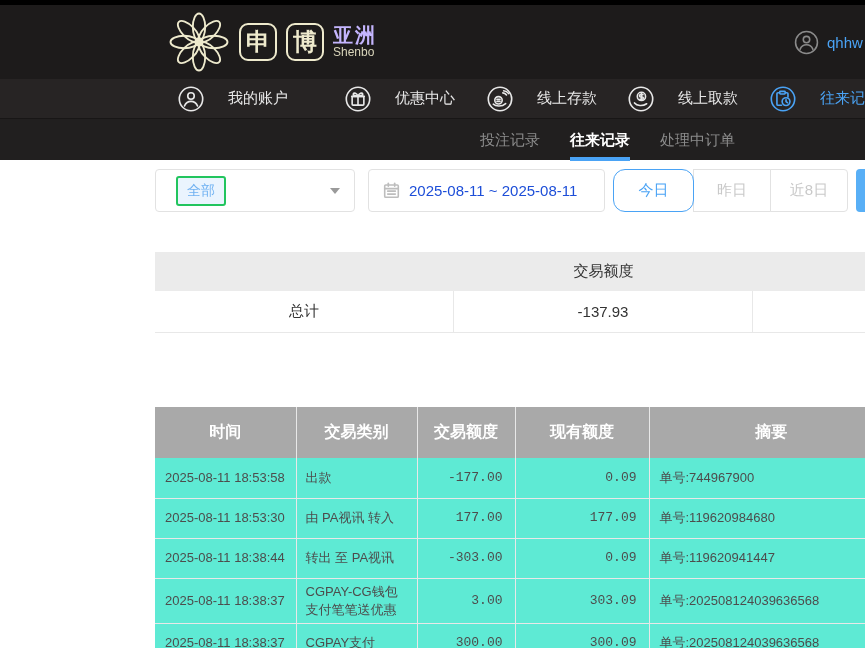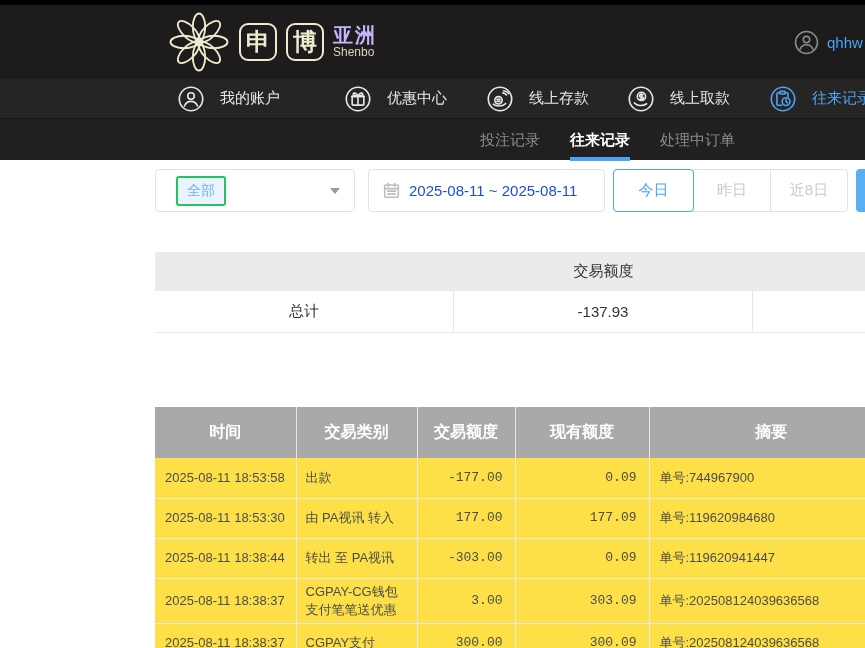--- a/index.html
+++ b/index.html
@@ -22,21 +22,21 @@
   .logo-region { display:flex; flex-direction:column; line-height:1.05; }
   .logo-region .cn { color:#c4b5fd; font-size:20px; font-weight:bold; letter-spacing:2px; }
   .logo-region .en { color:#d9d5ba; font-size:12px; }
 
   
   .userchip { position:absolute; left:794px; top:0; height:74px; display:flex; align-items:center; gap:8px; cursor:pointer; }
   .userchip svg { width:25px; height:25px; }
   .userchip .uname { color:#4aa3f5; font-size:15px; white-space:nowrap; }
 
   
-  .navitem { position:absolute; top:0; height:39px; display:flex; align-items:center; gap:16px; cursor:pointer;
+  .navitem { position:absolute; top:0; height:39px; display:flex; align-items:center; gap:24px; cursor:pointer;
              color:#e8e8e8; font-size:15px; white-space:nowrap; }
   .navitem svg { width:26px; height:26px; }
   .navitem.active { color:#4aa3f5; }
   .nav-1 { left:178px; } .nav-2 { left:345px; } .nav-3 { left:487px; } .nav-4 { left:628px; } .nav-5 { left:770px; }
 
   
   .tabs { position:absolute; left:480px; top:0; height:42px; display:flex; gap:30px; }
   .tab { height:42px; display:flex; align-items:center; color:#8c8c8c; font-size:15px; cursor:pointer;
          border-bottom:4px solid transparent; padding-top:4px; }
   .tab.active { color:#ffffff; font-weight:bold; border-bottom-color:#4aa3f5; }
@@ -54,21 +54,21 @@
               padding-left:14px; cursor:pointer; }
   .date-box svg { width:17px; height:17px; }
   .date-text { color:#1d4ed8; font-size:15px; white-space:nowrap; }
 
   .quick-group { position:absolute; left:613px; top:169px; height:43px; display:flex; }
   .qbtn { height:43px; background:#fff; border:1px solid #e2e2e2; color:#c9c9c9; font-size:15px;
           display:flex; align-items:center; justify-content:center; cursor:pointer; margin-left:-1px; }
   .qbtn:first-child { border-radius:4px 0 0 4px; margin-left:0; width:81px; }
   .qbtn:nth-child(2) { width:78px; }
   .qbtn:last-child { border-radius:0 4px 4px 0; width:78px; }
-  .qbtn.active { border:1px solid #4aa3f5; color:#4aa3f5; border-radius:4px; z-index:2; }
+  .qbtn.active { border:1px solid #4aa3f5; color:#4aa3f5; border-radius:12px; z-index:2; }
 
   .search-btn { position:absolute; left:856px; top:169px; width:60px; height:43px; background:#58aff6;
                 border:none; border-radius:4px; cursor:pointer; }
 
   
   .summary { position:absolute; left:155px; top:252px; width:900px; font-size:15px; color:#333; }
   .summary .shead { height:39px; background:#ebebeb; display:flex; align-items:center; }
   .summary .shead .hc { text-align:center; }
   .summary .sbody { height:42px; display:flex; border-bottom:1px solid #e8e8e8; background:#fff; }
   .summary .cell { display:flex; align-items:center; justify-content:center; height:100%; }
@@ -79,21 +79,21 @@
 
   
   .records { position:absolute; left:155px; top:407px; width:738px; border-collapse:collapse; table-layout:fixed;
              font-size:13px; color:#4d4d4d; }
   .records col.ct  { width:141px; } .records col.cy { width:121px; }
   .records col.ca  { width:98px;  } .records col.cb { width:134px; }
   .records thead th { height:51px; background:#a9a9a9; color:#fff; font-weight:bold; font-size:16px;
                       text-align:center; border-right:1px solid #e8e8e8; }
   .records thead th:last-child { border-right:none; }
   .records tbody td { height:40px; border-bottom:1px solid #e8e8e8; border-right:1px solid #e8e8e8;
-                      background:#fde047; padding:4px 0; line-height:1.4; }
+                      background:#5eead4; padding:4px 0; line-height:1.4; }
   .records tbody td:last-child { border-right:none; }
   .records td.t { padding-left:10px; }
   .records td.y { padding-left:9px; padding-right:6px; }
   .records td.a, .records td.b { text-align:right; padding-right:12px;font-family:Liberation Mono, monospace; }
   .records td.s { padding-left:10px; }
 
   .ic-stroke { fill:none; stroke:currentColor; stroke-width:1.5; stroke-linecap:round; stroke-linejoin:round; }
 </style>
 </head>
 <body>

